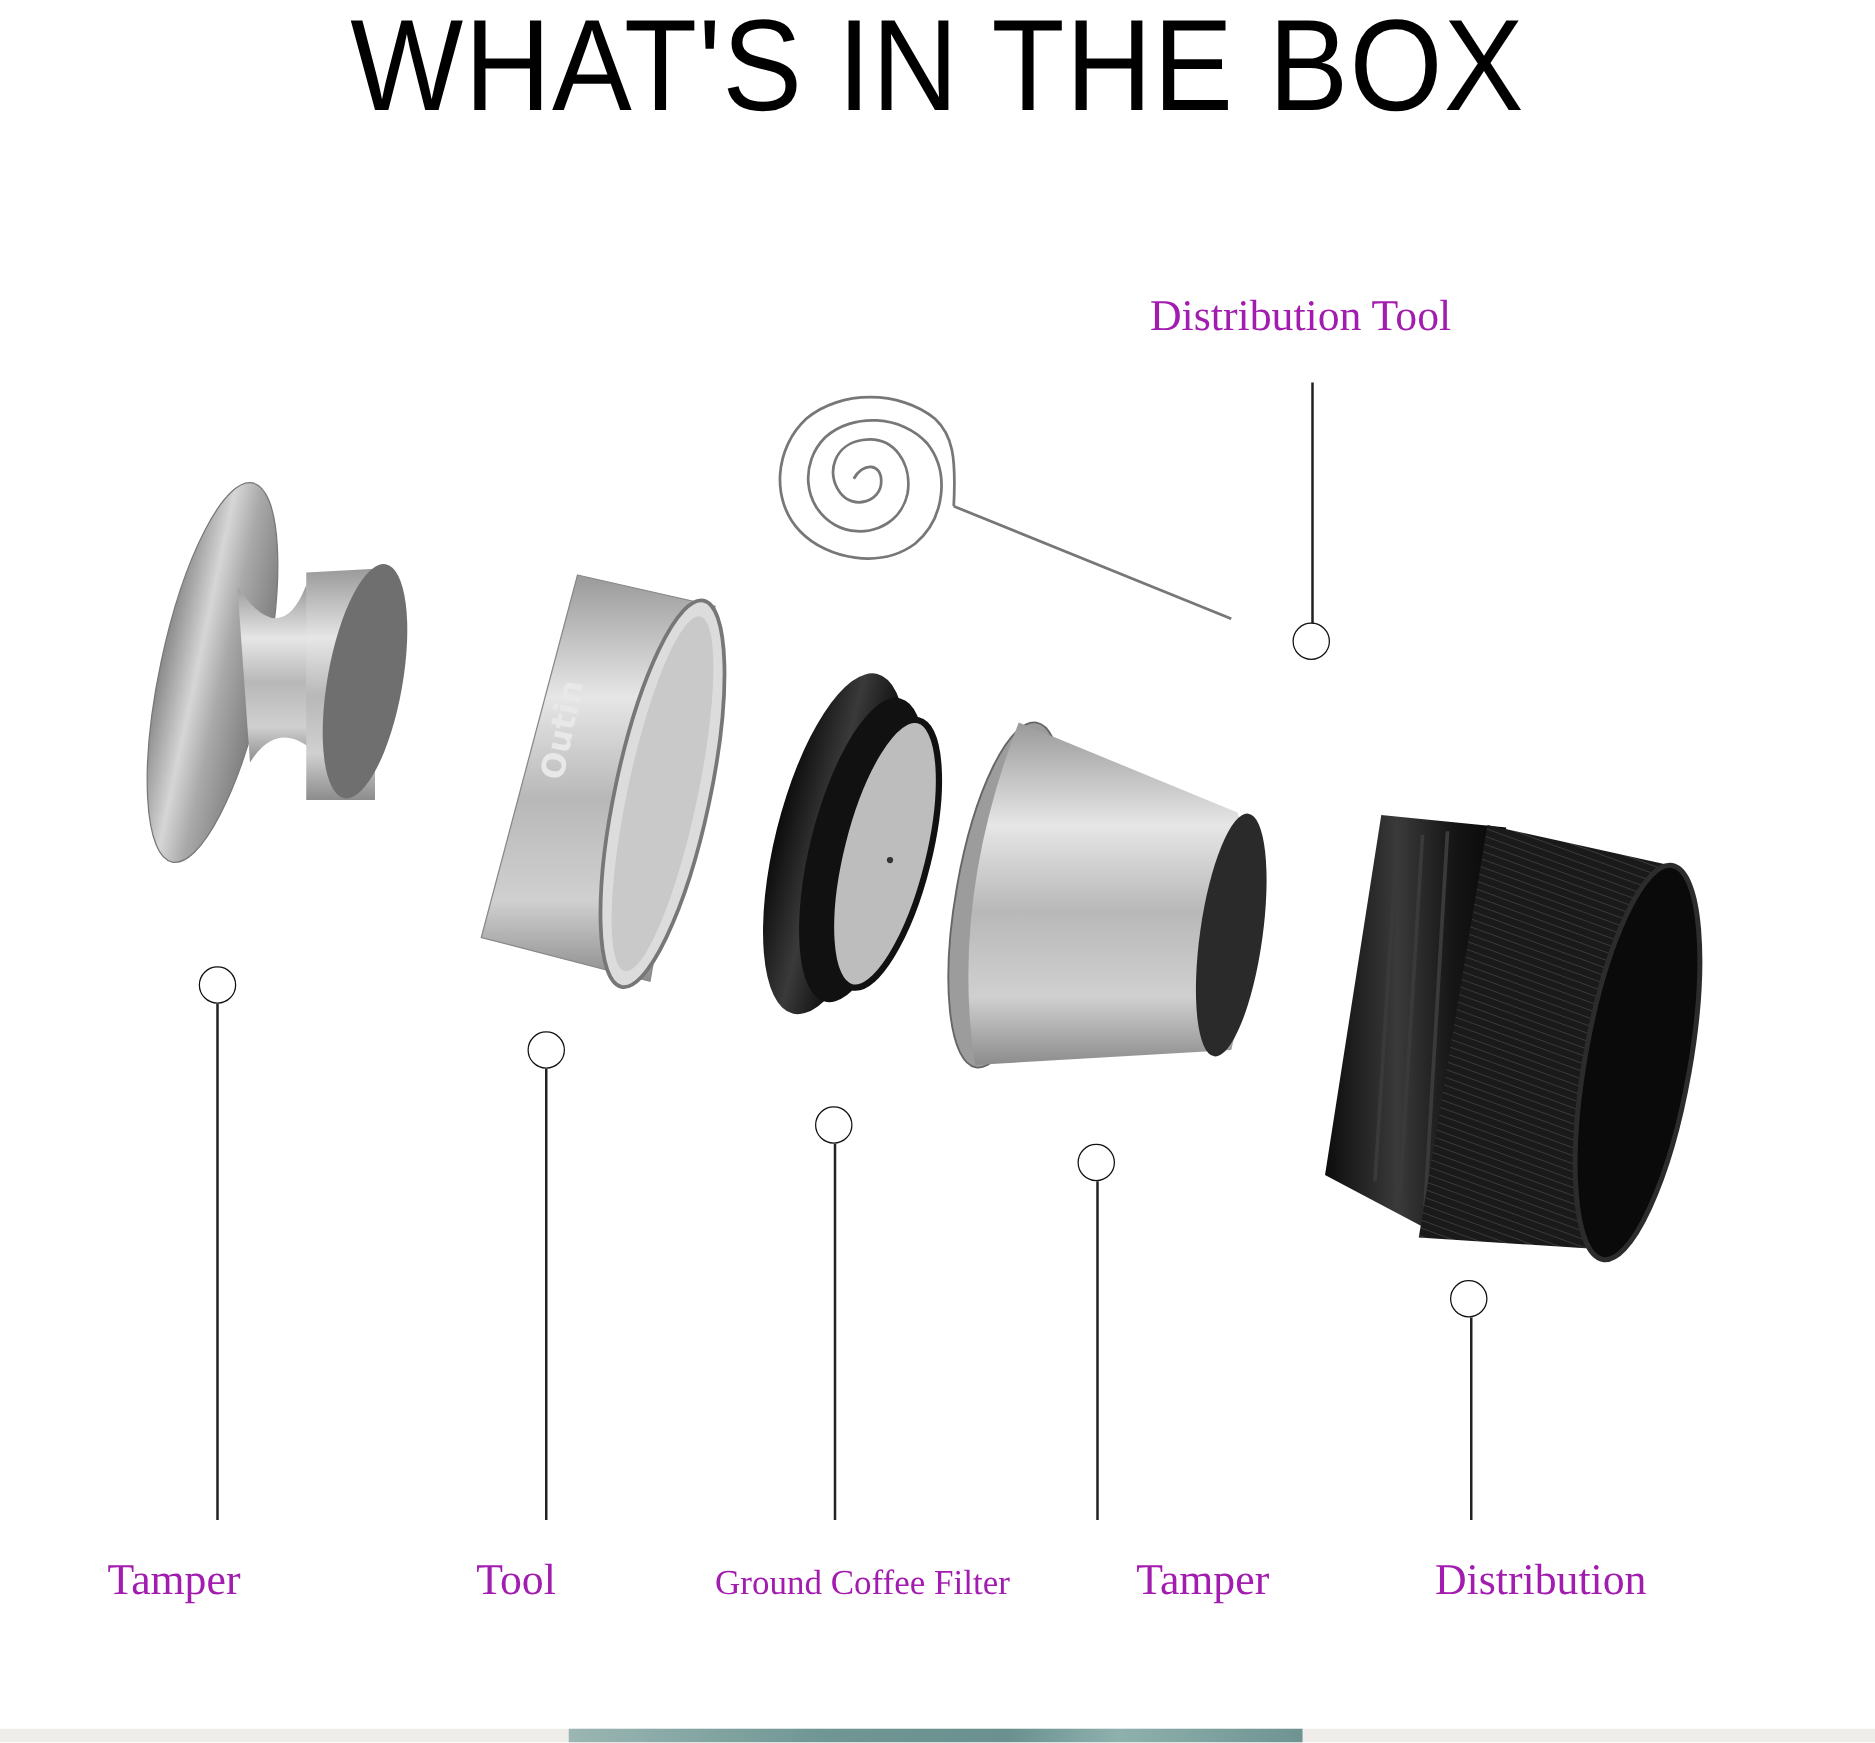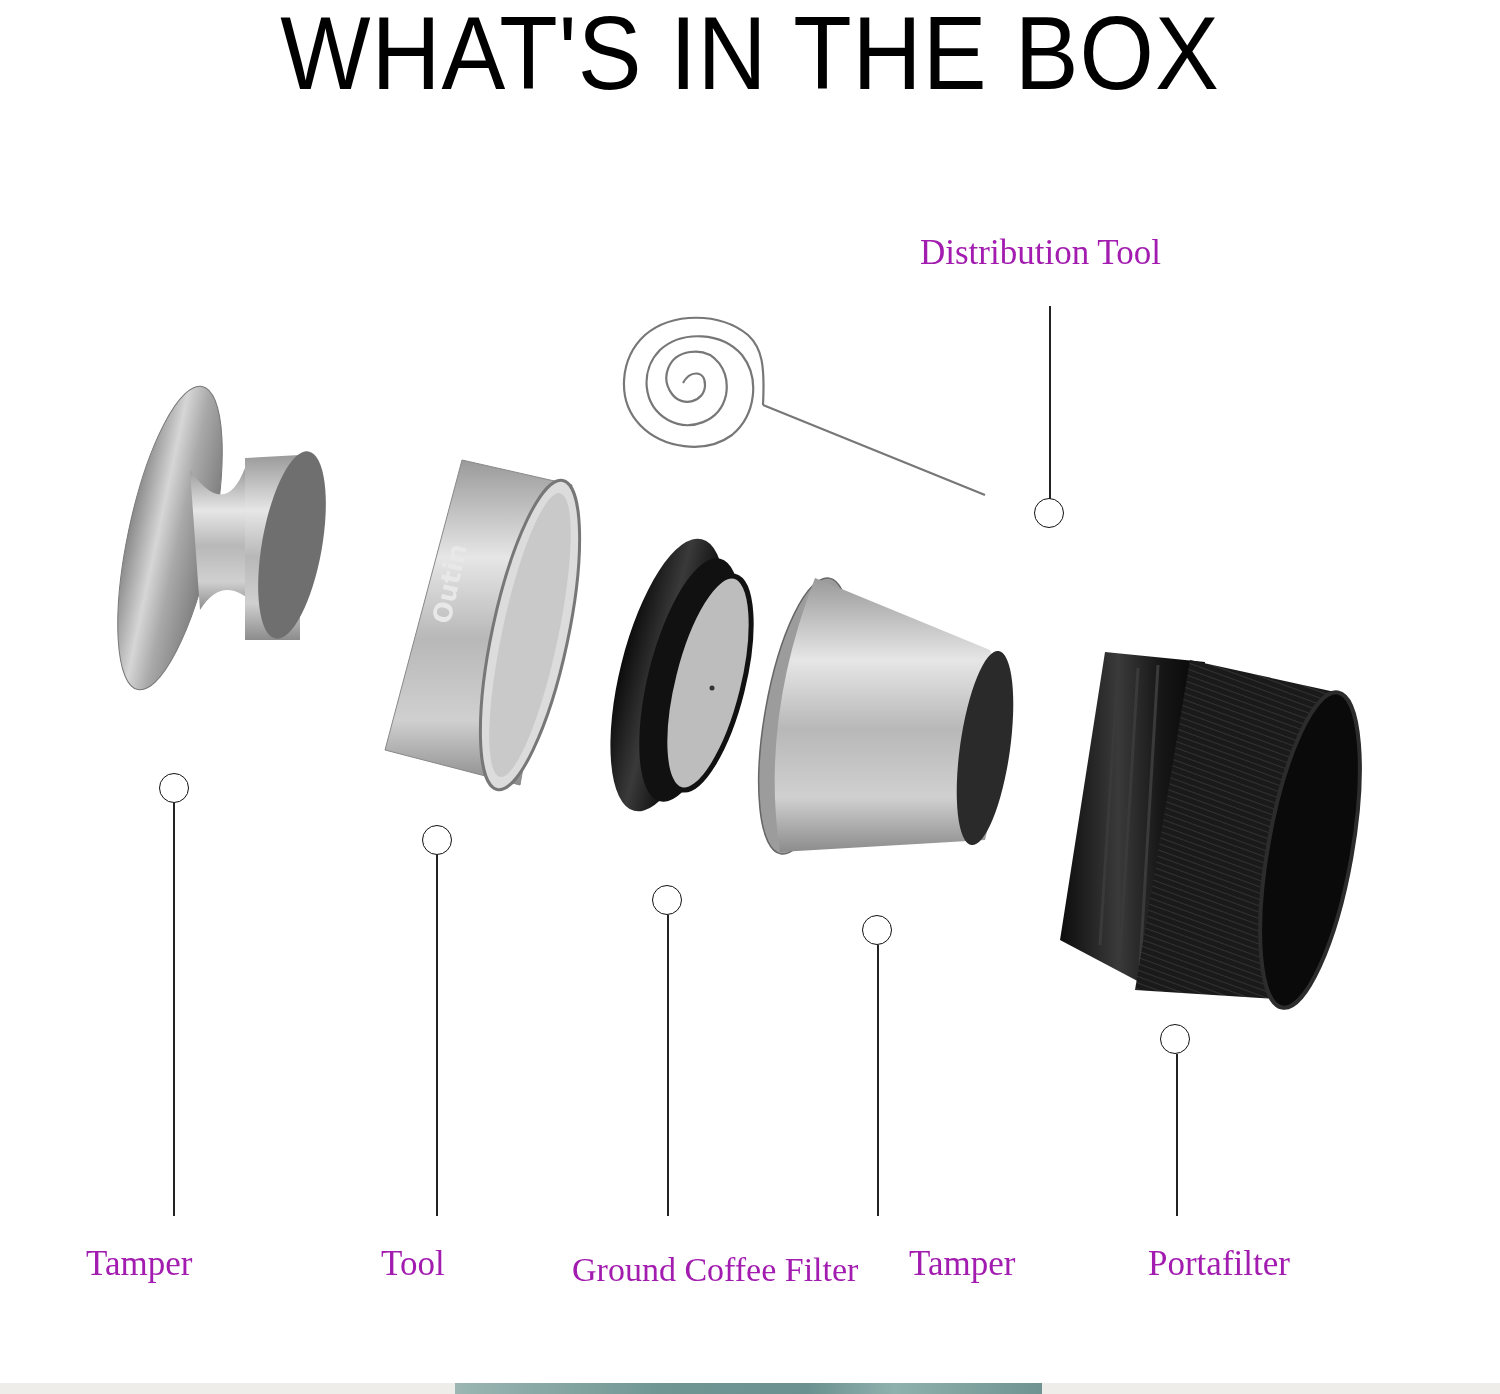--- a/index.html
+++ b/index.html
@@ -4,21 +4,21 @@
 <style>
   html, body { margin:0; padding:0; }
   body { width:1500px; height:1394px; background:#ffffff; position:relative; overflow:hidden;
          font-family:"Liberation Sans", "DejaVu Sans", sans-serif; color:#111; }
   .title { position:absolute; left:0; width:1500px; top:-6px; text-align:center;
            font-size:104px; font-weight:400; letter-spacing:1px; color:#000;
            transform:scaleX(0.92); transform-origin:center top;
            font-family:"Liberation Sans", sans-serif; line-height:1.15; }
   .label { position:absolute; font-size:35px; color:#a21caf; white-space:nowrap;
            font-family:Liberation Serif, serif; font-weight:400; }
-  .label.small { font-size:34px; }
+  .label.small { font-size:28px; }
   .dot { position:absolute; width:30px; height:30px; border:1.5px solid #111; border-radius:50%;
          box-sizing:border-box; background:#fff; }
   .stem { position:absolute; width:1.5px; background:#222; }
   svg.parts { position:absolute; left:0; top:0; }
   .footer-strip { position:absolute; left:0; top:1383px; width:1500px; height:11px; background:#efedea; }
   .footer-strip .teal { position:absolute; left:455px; top:0; width:587px; height:11px;
         background:linear-gradient(90deg,#9bb6b3 0%,#6f9693 35%,#6a918f 60%,#8fb1ae 75%,#6e9390 100%); }
 </style>
 </head>
 <body>
@@ -107,17 +107,17 @@
 <div class="dot" style="left:652px; top:885px;"></div>
 <div class="stem" style="left:667px; top:915px; height:301px;"></div>
 <div class="label small" style="left:572px; top:1251px;">Ground Coffee Filter</div>
 
 <div class="dot" style="left:862px; top:915px;"></div>
 <div class="stem" style="left:877px; top:945px; height:271px;"></div>
 <div class="label" style="left:909px; top:1244px;">Tamper</div>
 
 <div class="dot" style="left:1160px; top:1024px;"></div>
 <div class="stem" style="left:1176px; top:1054px; height:162px;"></div>
-<div class="label" style="left:1148px; top:1244px;">Portafilter</div>
+<div class="label" style="left:1148px; top:1244px;">Distribution</div>
 
 <div class="footer-strip">
   <div class="teal"></div>
 </div>
 
 </body></html>

